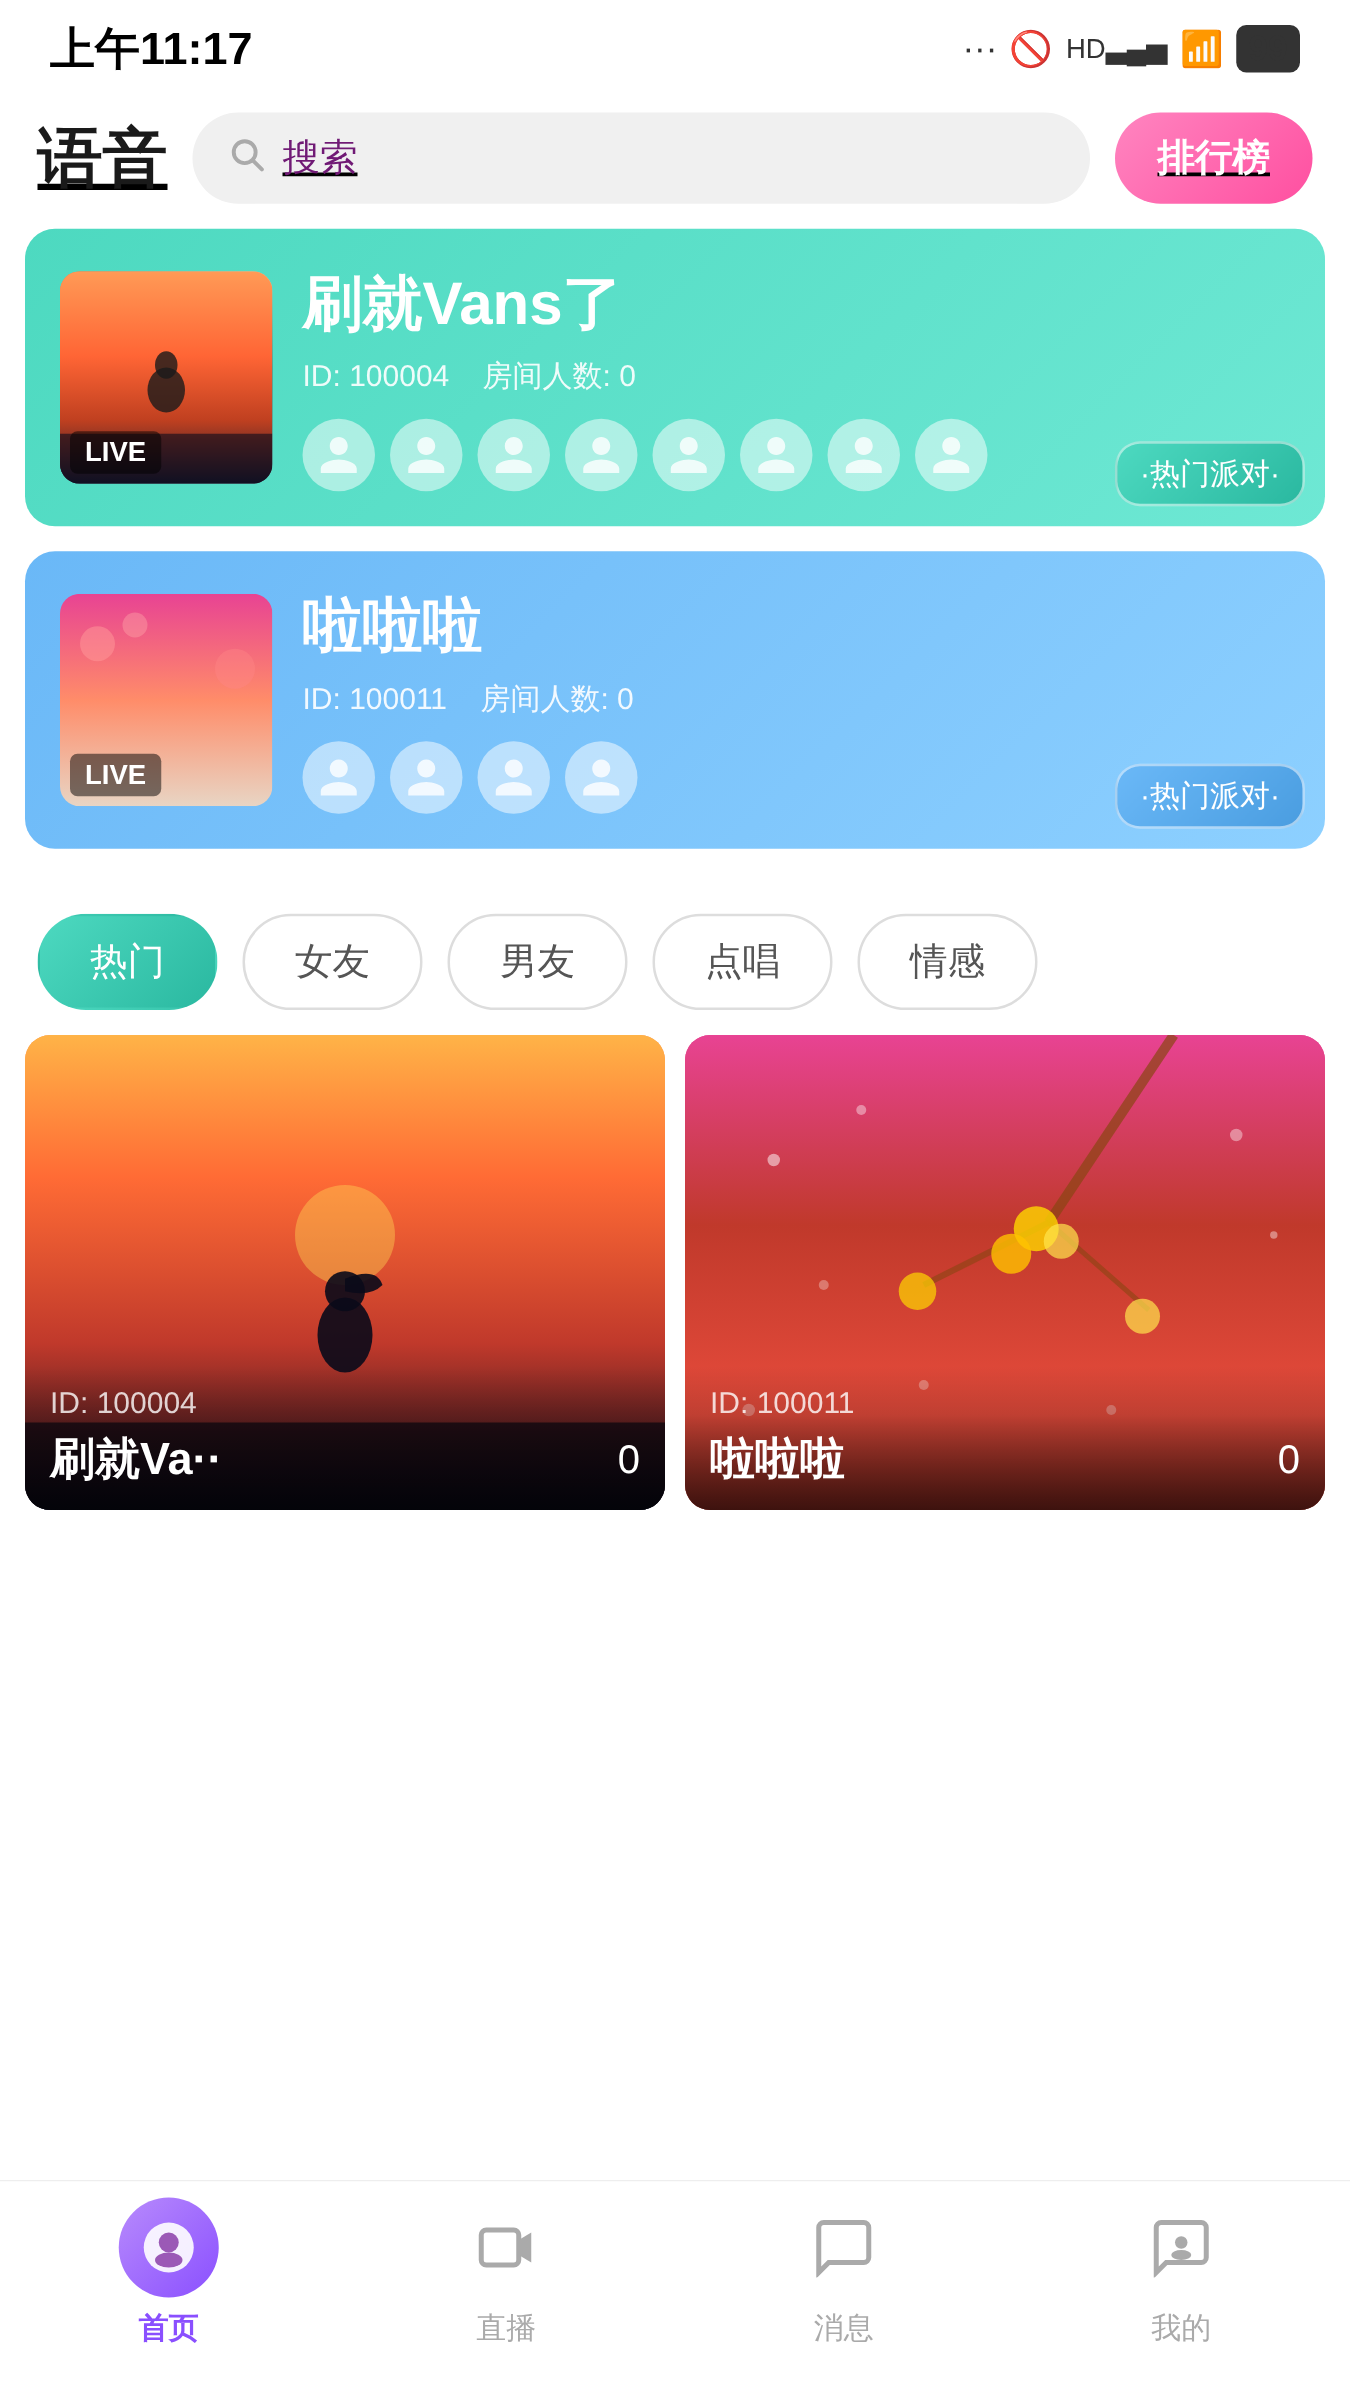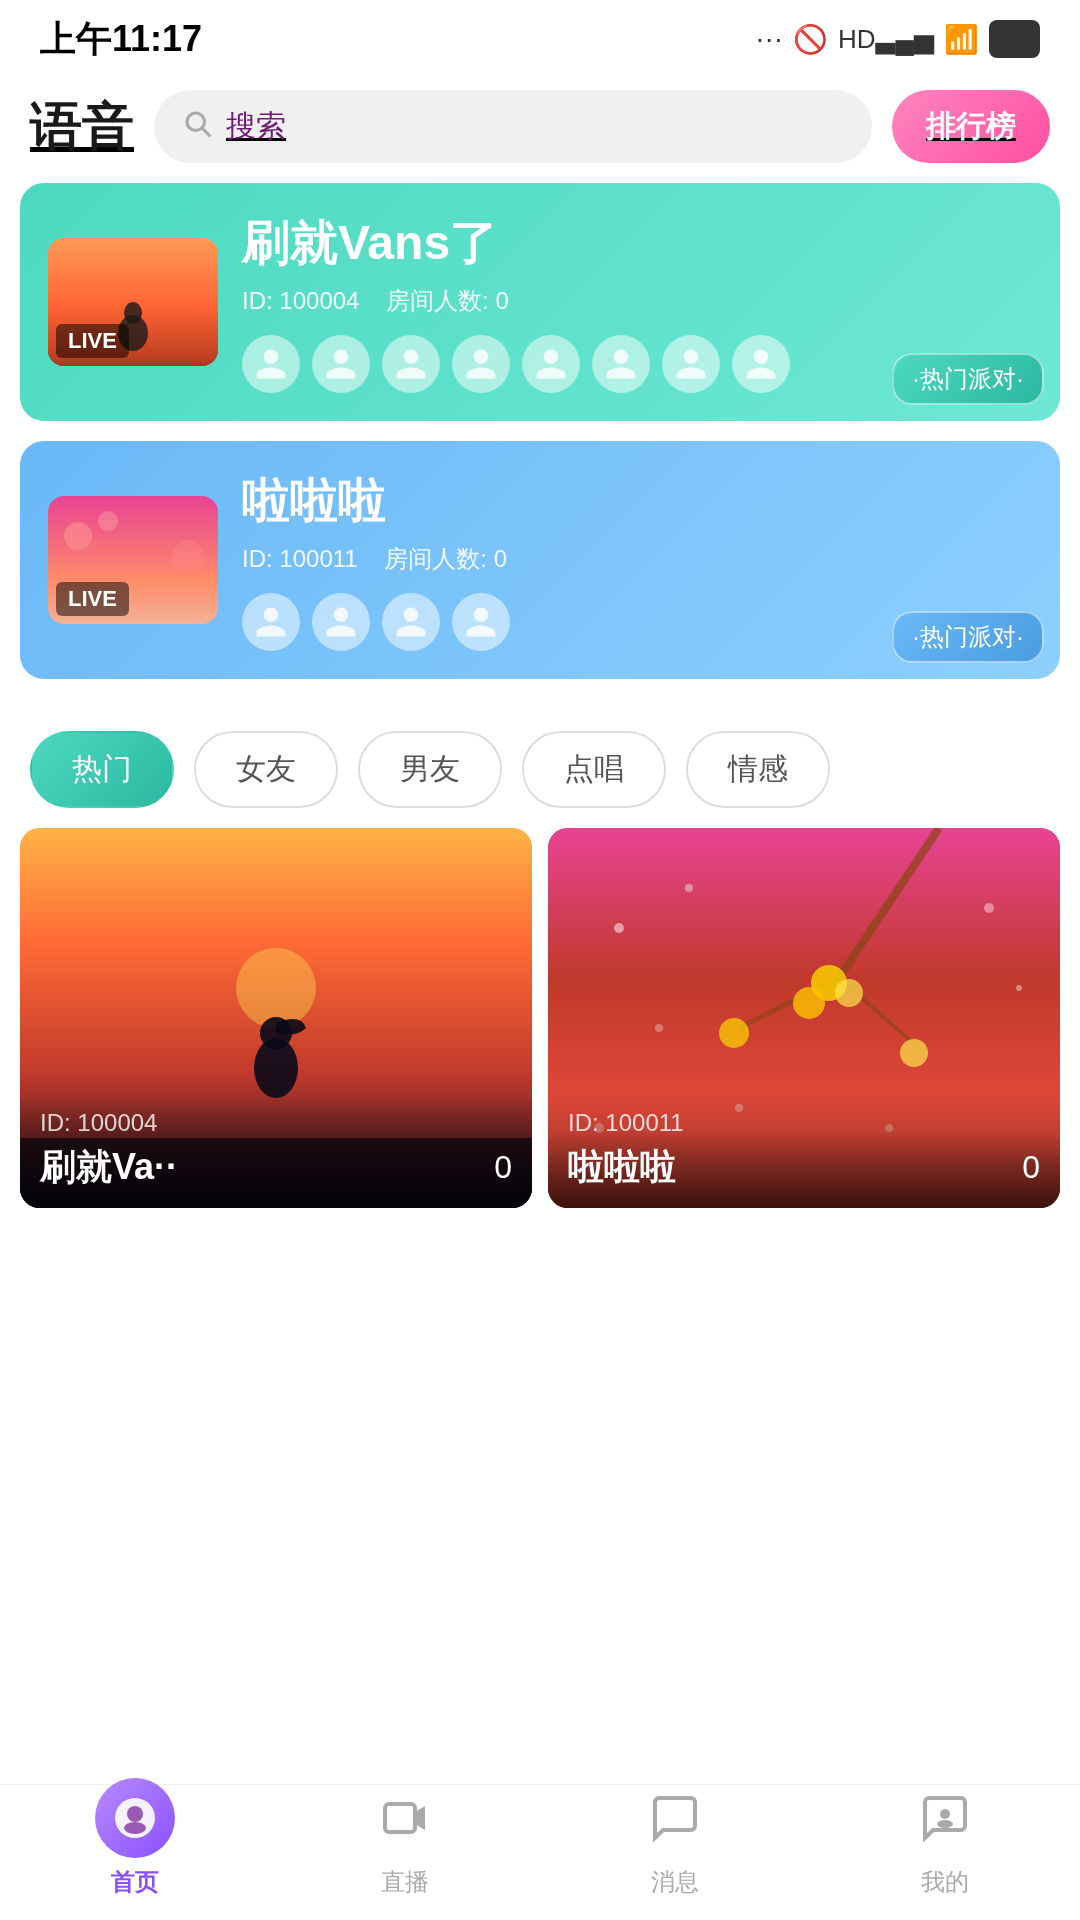--- a/index.html
+++ b/index.html
@@ -107,21 +107,21 @@
     }
     .featured-card.teal {
       background: linear-gradient(135deg, #4dd9c0 0%, #6ee8d4 100%);
     }
     .featured-card.blue {
       background: linear-gradient(135deg, #6ab8f7 0%, #8dd0ff 100%);
     }
 
     .card-thumbnail {
       width: 170px;
-      height: 128px;
+      height: 170px;
       border-radius: 16px;
       overflow: hidden;
       flex-shrink: 0;
       position: relative;
     }
     .card-thumbnail .live-badge {
       position: absolute;
       bottom: 8px;
       left: 8px;
       background: rgba(0,0,0,0.5);
@@ -271,21 +271,21 @@
       color: white;
       font-weight: 500;
     }
 
     
     .bottom-nav {
       position: absolute;
       bottom: 0;
       left: 0;
       right: 0;
-      height: 136px;
+      height: 176px;
       background: #fff;
       border-top: 1px solid #eee;
       display: flex;
       align-items: center;
       justify-content: space-around;
       padding-bottom: 30px;
     }
     .nav-item {
       display: flex;
       flex-direction: column;
@@ -322,21 +322,21 @@
     }
   </style>
 </head>
 <body>
 
 <div class="status-bar">
   <span class="status-time">上午11:17</span>
   <div class="status-icons">
     <span>···</span>
     <span>🚫</span>
-    <span style="font-size:26px;">HD▃▄▅</span>
+    <span style="font-size:22px;">HD▃▄▅</span>
     <span>📶</span>
     <span class="battery">99</span>
   </div>
 </div>
 
 <div class="header">
   <span class="header-title">语音</span>
   <div class="search-bar">
     <span class="search-icon-wrap">
       <svg width="30" height="30" viewBox="0 0 24 24" fill="none" stroke="#aaa" stroke-width="2.5" stroke-linecap="round">

